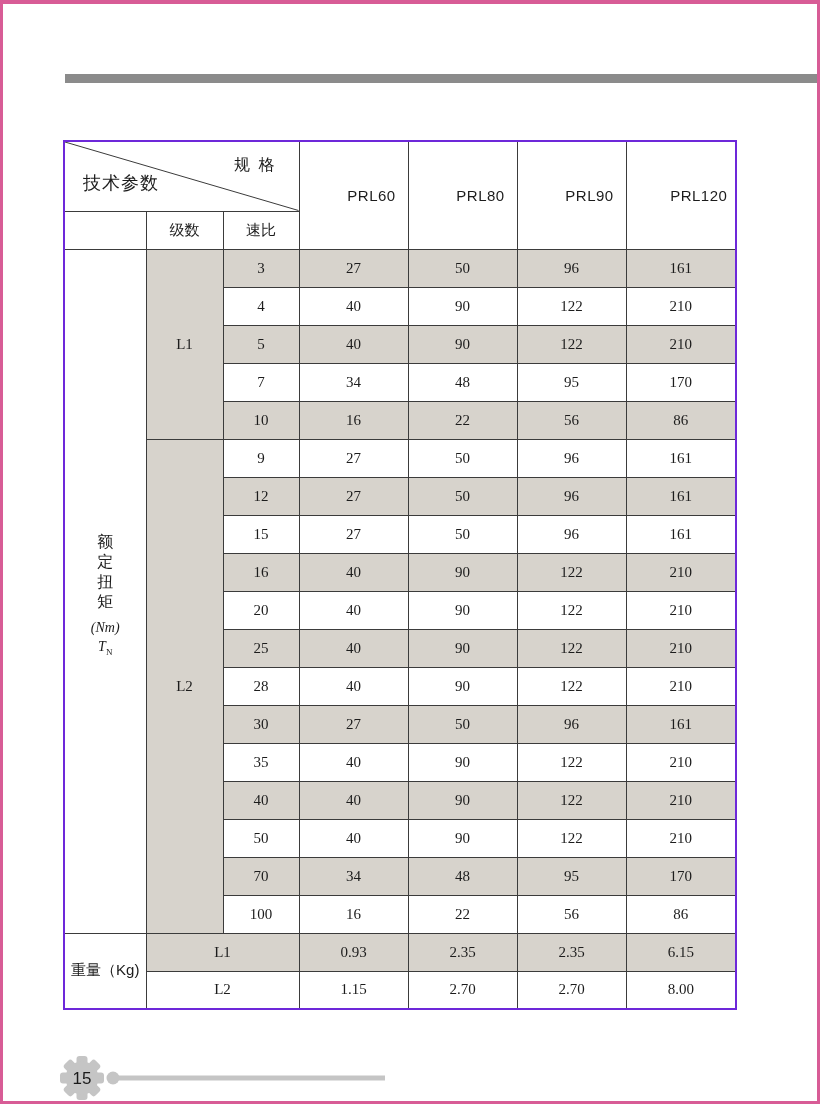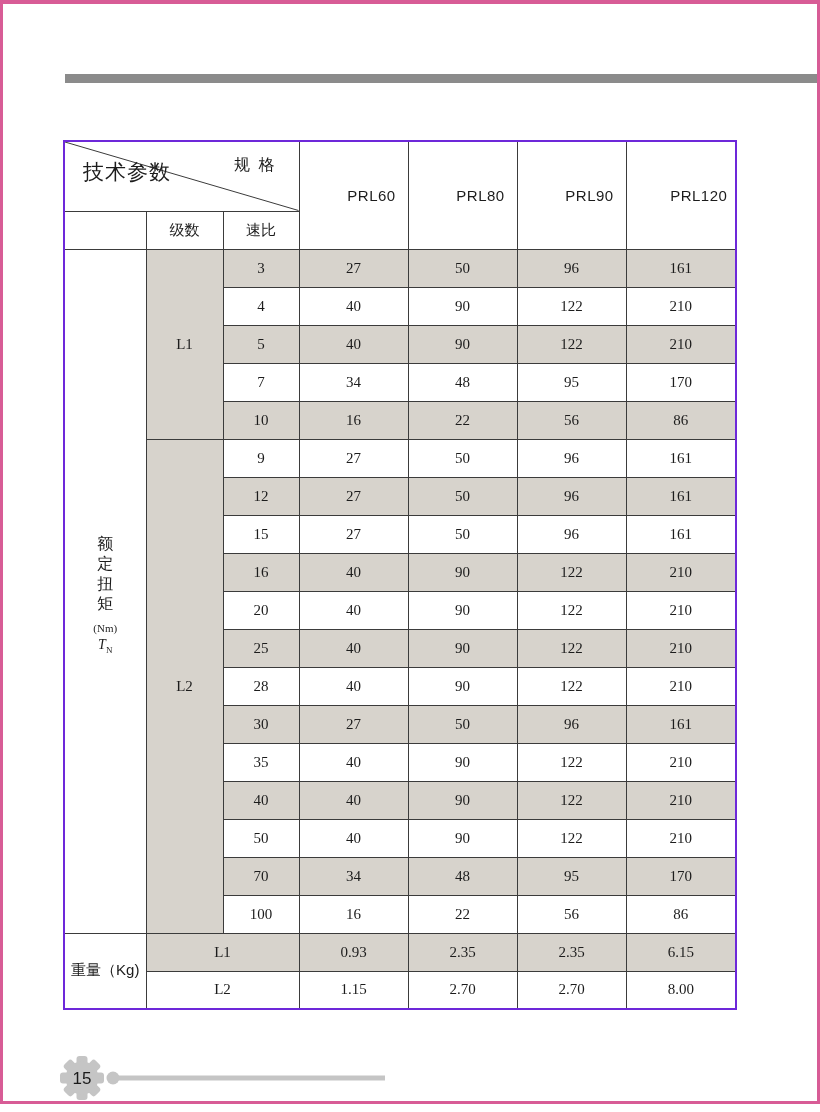--- a/index.html
+++ b/index.html
@@ -35,27 +35,27 @@
   td.stage-cell { background:#d7d3cc; font-size:15px; }
   td.weight-label { font-family:"Liberation Sans","DejaVu Sans",sans-serif; font-size:15px; }
   
   td.diag { position:relative; padding:0; }
   td.diag svg.dline { position:absolute; inset:0; width:100%; height:100%; display:block; }
   .corner-tr {
     position:absolute; right:22px; top:13px;
     font-family:"Liberation Sans","DejaVu Sans",sans-serif; font-size:16px; letter-spacing:2px;
   }
   .corner-bl {
-    position:absolute; left:18px; bottom:25px;
-    font-family:"Liberation Sans","DejaVu Sans",sans-serif; font-size:21px; letter-spacing:1px;
+    position:absolute; left:18px; bottom:16px;
+    font-family:"Liberation Sans","DejaVu Sans",sans-serif; font-size:18px; letter-spacing:1px;
   }
   
   td.torque-cell { line-height:1.2; }
   .vchars { width:1.1em; margin:8px auto; font-size:16px; line-height:1.25; word-break:break-all; }
-  .vunit { font-size:11px; margin-top:4px; font-family:"Liberation Serif","DejaVu Serif",serif; }
+  .vunit { font-size:14px; margin-top:4px; font-family:"Liberation Serif","DejaVu Serif",serif;font-style:italic; }
   .vsym { font-size:14px; margin-top:2px; font-family:"Liberation Serif","DejaVu Serif",serif; }
   .vsym i { font-style:italic; }
   .vsym sub { font-size:9px; }
   
   .pagemark { position:absolute; left:55px; top:1052px; }
   .pagemark text {
     font-family:"Liberation Sans","DejaVu Sans",sans-serif; font-size:17px; fill:#1a1a1a;
   }
 </style>
 </head>

